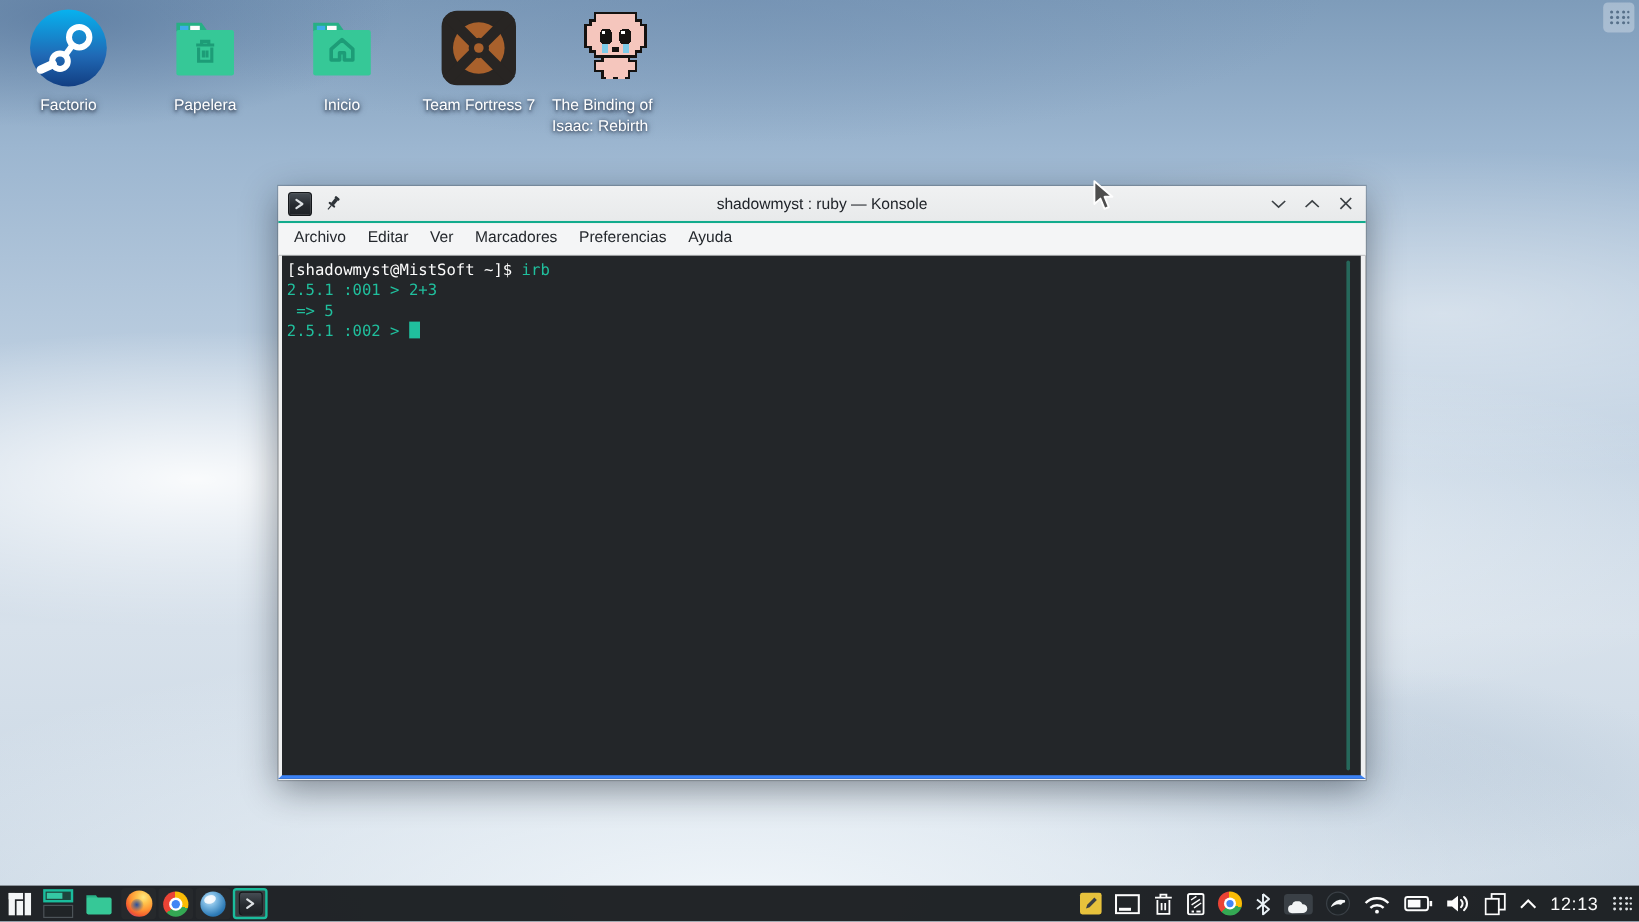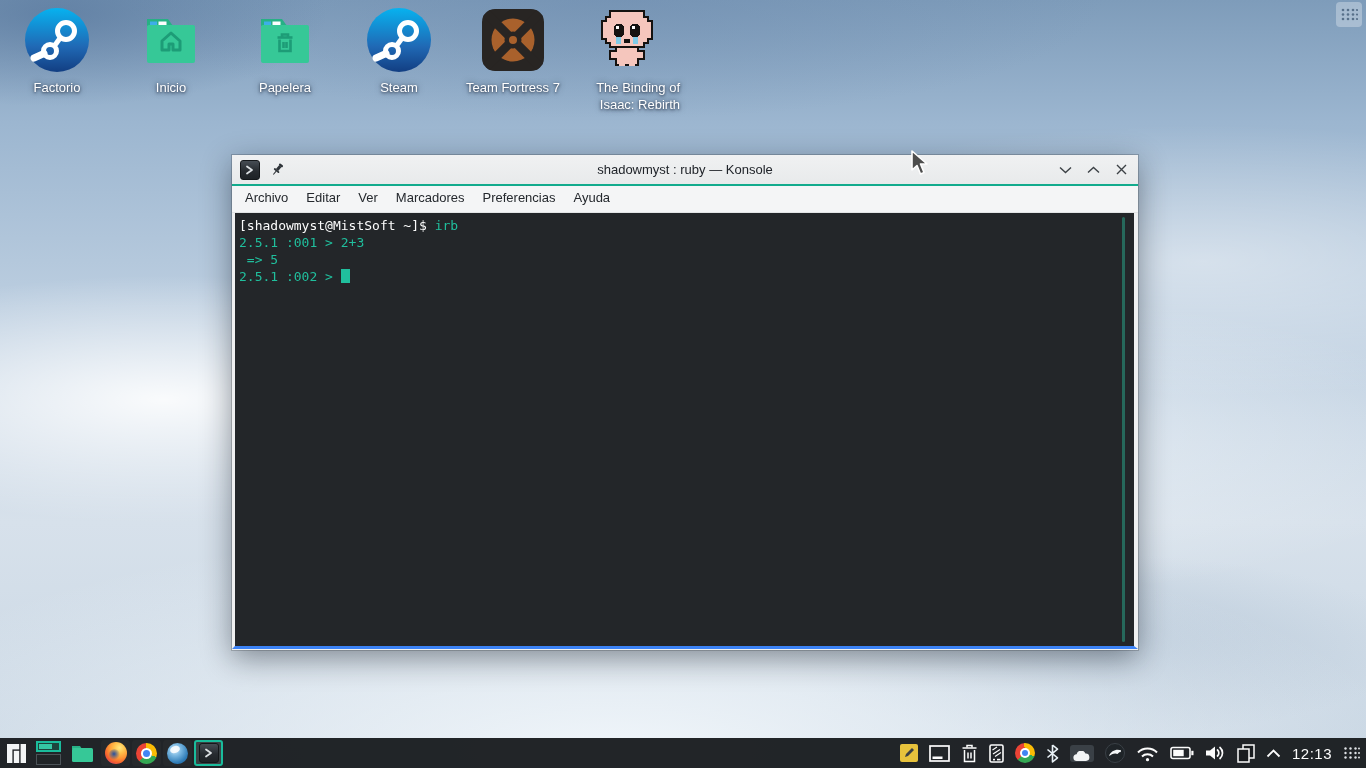--- a/index.html
+++ b/index.html
@@ -15,21 +15,21 @@
       radial-gradient(ellipse 900px 240px at 65% 58%, rgba(250,253,255,.55), transparent 66%),
       radial-gradient(ellipse 800px 220px at 88% 34%, rgba(255,255,255,.45), transparent 62%),
       radial-gradient(ellipse 1100px 320px at 45% 98%, rgba(242,247,251,.95), transparent 72%),
       radial-gradient(ellipse 500px 140px at 80% 84%, rgba(165,185,205,.5), transparent 65%),
       linear-gradient(180deg,#7e9cba 0%,#9cb6d0 16%,#bccee0 40%,#d7e1eb 68%,#c8d6e3 100%);
   }
   
   .icon-row { position:absolute; left:0; top:5; display:flex; }
   .dicon { width:114px; display:flex; flex-direction:column; align-items:center; padding-top:8px; cursor:default; }
   .dicon .glyph { width:64px; height:64px; position:relative; }
-  .dicon .lbl { margin-top:7px; font-size:13px; line-height:17px; color:#fff; text-align:right; max-width:106px; text-shadow:0 1px 3px rgba(25,35,55,.9), 0 0 6px rgba(25,35,55,.5); }
+  .dicon .lbl { margin-top:7px; font-size:13px; line-height:17px; color:#fff; text-align:left; max-width:106px; text-shadow:0 1px 3px rgba(25,35,55,.9), 0 0 6px rgba(25,35,55,.5); }
   .steam-ball { width:64px; height:64px; border-radius:50%; background:linear-gradient(180deg,#07b2ef 0%,#2069b5 60%,#123e82 100%); display:flex; align-items:center; justify-content:center; }
   .tf2-badge { width:64px; height:64px; }
   
   .window { position:absolute; left:232px; top:155px; width:906px; height:495px;
     box-shadow:0 8px 28px rgba(10,20,30,.45), 0 0 0 1px rgba(0,0,0,.18); background:#eff0f1; }
   .titlebar { height:29px; background:linear-gradient(180deg,#f0f1f2,#e8eaeb); display:flex; align-items:center; padding:0 8px; position:relative;justify-content:space-between; }
   .tb-title { position:absolute; left:0; right:0; text-align:center; font-size:13px; color:#20242a; pointer-events:none; }
   .tb-left { display:flex; align-items:center; gap:10px; z-index:2; }
   .tb-controls { margin-left:auto; display:flex; align-items:center; gap:10px; z-index:2; }
   .tb-btn { width:18px; height:18px; display:flex; align-items:center; justify-content:center; cursor:pointer; }
@@ -91,56 +91,45 @@
     <div class="lbl">Factorio</div>
   </div>
 
   <div class="dicon">
     <div class="glyph">
       <svg width="64" height="64" viewBox="0 0 64 64">
         <path d="M8 11 h21 l5 7 h-26 z" fill="#27b085"></path>
         <rect x="11" y="13.5" width="7" height="3.5" fill="#3daee9"></rect>
         <rect x="19.5" y="13.5" width="8" height="3.5" fill="#fdfdfd"></rect>
         <rect x="8" y="17" width="48" height="38" rx="2" fill="#36c897"></rect>
-        <path d="M23 42 v-9 l9 -8 9 8 v9 h-7 v-6 h-4 v6 z" fill="none" stroke="#1d9c77" stroke-width="3" stroke-linejoin="round"></path>
-      </svg>
-    </div>
-    <div class="lbl">Inicio</div>
+        <g stroke="#1d9c77" stroke-width="2.6" fill="none">
+          <path d="M24.5 29.5 h15"></path>
+          <path d="M29 29 v-2.5 h6 v2.5"></path>
+          <path d="M26.5 31.5 v11.5 h11 v-11.5"></path>
+          <path d="M30.5 34 v6"></path>
+            <path d="M33.5 34 v6"></path>
+        </g>
+      </svg>
+    </div>
+    <div class="lbl">Papelera</div>
   </div>
 
   <div class="dicon">
     <div class="glyph">
       <svg width="64" height="64" viewBox="0 0 64 64">
         <path d="M8 11 h21 l5 7 h-26 z" fill="#27b085"></path>
         <rect x="11" y="13.5" width="7" height="3.5" fill="#3daee9"></rect>
         <rect x="19.5" y="13.5" width="8" height="3.5" fill="#fdfdfd"></rect>
         <rect x="8" y="17" width="48" height="38" rx="2" fill="#36c897"></rect>
-        <g stroke="#1d9c77" stroke-width="2.6" fill="none">
-          <path d="M24.5 29.5 h15"></path>
-          <path d="M29 29 v-2.5 h6 v2.5"></path>
-          <path d="M26.5 31.5 v11.5 h11 v-11.5"></path>
-          <path d="M30.5 34 v6"></path>
-            <path d="M33.5 34 v6"></path>
-        </g>
-      </svg>
-    </div>
-    <div class="lbl">Papelera</div>
-  </div>
-
-  <div class="dicon">
-    <div class="glyph steam-ball">
-      <svg width="64" height="64" viewBox="0 0 64 64">
-        <circle cx="41" cy="23" r="8.5" fill="none" stroke="#fff" stroke-width="5"></circle>
-        <circle cx="25" cy="43" r="6.5" fill="none" stroke="#fff" stroke-width="5"></circle>
-        <line x1="9" y1="50" x2="19" y2="45.5" stroke="#fff" stroke-width="7" stroke-linecap="round"></line>
-        <line x1="29" y1="38.5" x2="35.5" y2="29.5" stroke="#fff" stroke-width="5"></line>
-      </svg>
-    </div>
-    <div class="lbl">Steam</div>
-  </div>
+        <path d="M23 42 v-9 l9 -8 9 8 v9 h-7 v-6 h-4 v6 z" fill="none" stroke="#1d9c77" stroke-width="3" stroke-linejoin="round"></path>
+      </svg>
+    </div>
+    <div class="lbl">Inicio</div>
+  </div>
+
 
   <div class="dicon">
     <div class="glyph tf2-badge">
       <svg width="64" height="64" viewBox="0 0 64 64">
         <rect x="1" y="1" width="62" height="62" rx="13" fill="#282523"></rect>
         <circle cx="32" cy="32" r="21.5" fill="#a9612c"></circle>
         <g fill="#282523">
           <rect x="-6" y="27.5" width="76" height="9" transform="rotate(45 32 32)"></rect>
           <rect x="-6" y="27.5" width="76" height="9" transform="rotate(-45 32 32)"></rect>
           <circle cx="32" cy="32" r="8.5"></circle>

